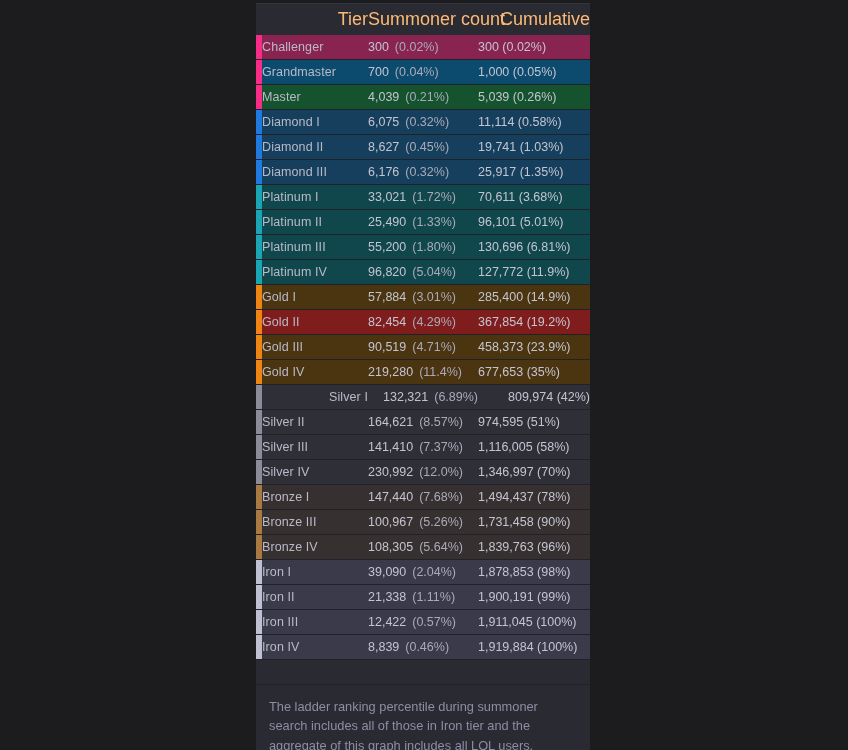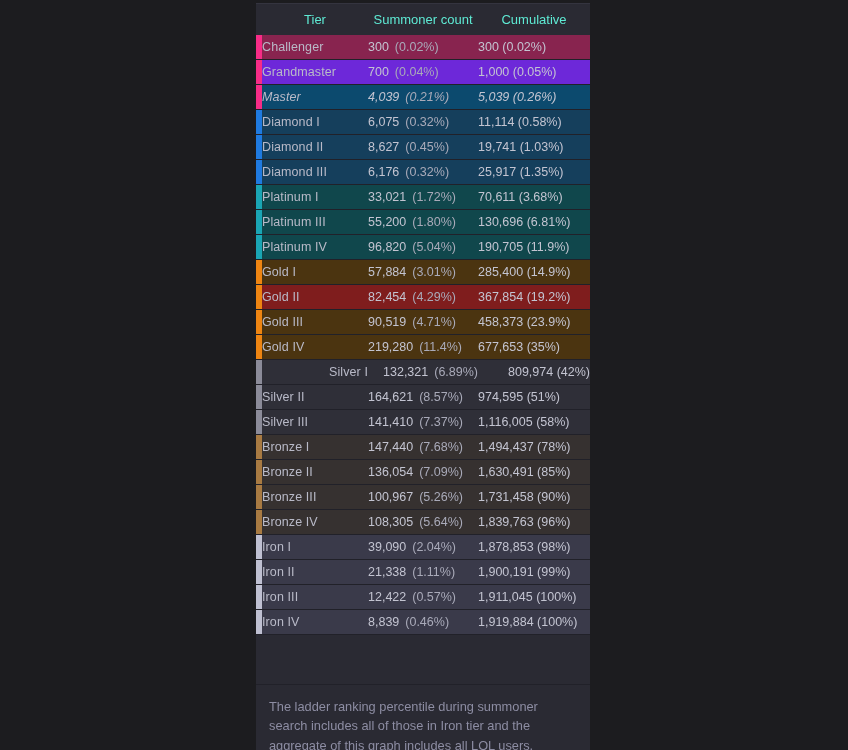--- a/index.html
+++ b/index.html
@@ -60,23 +60,23 @@
 
   
   col.c-bar   { width: 6px;   }
   col.c-tier  { width: 106px; }
   col.c-count { width: 110px; }
   col.c-cum   { width: 112px; }
 
   
   tr.head { height: 31px; background: #2a2a33; }
   tr.head th {
-    color: #5eead4;
-    font-size: 13px;
-    text-align: center;
+    color: #fdba74;
+    font-size: 18px;
+    text-align: right;
     padding-bottom: 1px;
   }
   tr.head th.h-tier  { padding-left: 13px; }
   tr.head th.h-count { padding-left: 6px; }
   tr.head th.h-cum   { padding-left: 4px; }
   tr.head th.h-bar   { padding: 0; }
 
   
   tr.drow { height: 24px; }
   tr.drow td {
@@ -142,29 +142,29 @@
     </thead>
     <tbody id="tier-rows">
         <tr class="drow" style="background: rgb(136, 36, 79);">
           <td class="cell-bar">
             <span class="bar-inner" style="background: rgb(247, 44, 135);"></span>
           </td>
           <td class="cell-tier">Challenger</td>
           <td class="cell-count"><span class="count-main">300</span><span class="num-sp"></span><span class="pct">(0.02%)</span></td>
           <td class="cell-cum"><span class="cum-main">300 (0.02%)</span></td>
         </tr>
-        <tr class="drow" style="background: #6d28d9; margin-left: 20px;">
+        <tr class="drow" style="background: #0c4a6e; margin-left: 20px;">
           <td class="cell-bar">
             <span class="bar-inner" style="background: rgb(247, 44, 135);"></span>
           </td>
           <td class="cell-tier">Grandmaster</td>
           <td class="cell-count"><span class="count-main">700</span><span class="num-sp"></span><span class="pct">(0.04%)</span></td>
           <td class="cell-cum"><span class="cum-main">1,000 (0.05%)</span></td>
         </tr>
-        <tr class="drow" style="background: #0c4a6e; font-style: italic;">
+        <tr class="drow" style="background: #14532d;">
           <td class="cell-bar">
             <span class="bar-inner" style="background: rgb(247, 44, 135);"></span>
           </td>
           <td class="cell-tier">Master</td>
           <td class="cell-count"><span class="count-main">4,039</span><span class="num-sp"></span><span class="pct">(0.21%)</span></td>
           <td class="cell-cum"><span class="cum-main">5,039 (0.26%)</span></td>
         </tr>
         <tr class="drow" style="background: rgb(21, 63, 92);">
           <td class="cell-bar">
             <span class="bar-inner" style="background: rgb(31, 122, 224);"></span>
@@ -194,31 +194,39 @@
             <span class="bar-inner" style="background: rgb(26, 165, 180);"></span>
           </td>
           <td class="cell-tier">Platinum I</td>
           <td class="cell-count"><span class="count-main">33,021</span><span class="num-sp"></span><span class="pct">(1.72%)</span></td>
           <td class="cell-cum"><span class="cum-main">70,611 (3.68%)</span></td>
         </tr>
         <tr class="drow" style="background: rgb(16, 71, 76);">
           <td class="cell-bar">
             <span class="bar-inner" style="background: rgb(26, 165, 180);"></span>
           </td>
+          <td class="cell-tier">Platinum II</td>
+          <td class="cell-count"><span class="count-main">25,490</span><span class="num-sp"></span><span class="pct">(1.33%)</span></td>
+          <td class="cell-cum"><span class="cum-main">96,101 (5.01%)</span></td>
+        </tr>
+        <tr class="drow" style="background: rgb(16, 71, 76);">
+          <td class="cell-bar">
+            <span class="bar-inner" style="background: rgb(26, 165, 180);"></span>
+          </td>
           <td class="cell-tier">Platinum III</td>
           <td class="cell-count"><span class="count-main">55,200</span><span class="num-sp"></span><span class="pct">(1.80%)</span></td>
           <td class="cell-cum"><span class="cum-main">130,696 (6.81%)</span></td>
         </tr>
         <tr class="drow" style="background: rgb(16, 71, 76);">
           <td class="cell-bar">
             <span class="bar-inner" style="background: rgb(26, 165, 180);"></span>
           </td>
           <td class="cell-tier">Platinum IV</td>
           <td class="cell-count"><span class="count-main">96,820</span><span class="num-sp"></span><span class="pct">(5.04%)</span></td>
-          <td class="cell-cum"><span class="cum-main">190,705 (11.9%)</span></td>
+          <td class="cell-cum"><span class="cum-main">127,772 (11.9%)</span></td>
         </tr>
         <tr class="drow" style="background: rgb(75, 52, 16);">
           <td class="cell-bar">
             <span class="bar-inner" style="background: rgb(238, 133, 18);"></span>
           </td>
           <td class="cell-tier">Gold I</td>
           <td class="cell-count"><span class="count-main">57,884</span><span class="num-sp"></span><span class="pct">(3.01%)</span></td>
           <td class="cell-cum"><span class="cum-main">285,400 (14.9%)</span></td>
         </tr>
         <tr class="drow" style="background: #7f1d1d;">
@@ -262,40 +270,40 @@
           <td class="cell-cum"><span class="cum-main">974,595 (51%)</span></td>
         </tr>
         <tr class="drow" style="background: rgb(47, 47, 56);">
           <td class="cell-bar">
             <span class="bar-inner" style="background: rgb(139, 139, 153);"></span>
           </td>
           <td class="cell-tier">Silver III</td>
           <td class="cell-count"><span class="count-main">141,410</span><span class="num-sp"></span><span class="pct">(7.37%)</span></td>
           <td class="cell-cum"><span class="cum-main">1,116,005 (58%)</span></td>
         </tr>
+        <tr class="drow" style="background: rgb(47, 47, 56);">
+          <td class="cell-bar">
+            <span class="bar-inner" style="background: rgb(139, 139, 153);"></span>
+          </td>
+          <td class="cell-tier">Silver IV</td>
+          <td class="cell-count"><span class="count-main">230,992</span><span class="num-sp"></span><span class="pct">(12.0%)</span></td>
+          <td class="cell-cum"><span class="cum-main">1,346,997 (70%)</span></td>
+        </tr>
         <tr class="drow" style="background: rgb(54, 49, 48);">
           <td class="cell-bar">
             <span class="bar-inner" style="background: rgb(168, 122, 66);"></span>
           </td>
           <td class="cell-tier">Bronze I</td>
           <td class="cell-count"><span class="count-main">147,440</span><span class="num-sp"></span><span class="pct">(7.68%)</span></td>
           <td class="cell-cum"><span class="cum-main">1,494,437 (78%)</span></td>
         </tr>
         <tr class="drow" style="background: rgb(54, 49, 48);">
           <td class="cell-bar">
             <span class="bar-inner" style="background: rgb(168, 122, 66);"></span>
           </td>
-          <td class="cell-tier">Bronze II</td>
-          <td class="cell-count"><span class="count-main">136,054</span><span class="num-sp"></span><span class="pct">(7.09%)</span></td>
-          <td class="cell-cum"><span class="cum-main">1,630,491 (85%)</span></td>
-        </tr>
-        <tr class="drow" style="background: rgb(54, 49, 48);">
-          <td class="cell-bar">
-            <span class="bar-inner" style="background: rgb(168, 122, 66);"></span>
-          </td>
           <td class="cell-tier">Bronze III</td>
           <td class="cell-count"><span class="count-main">100,967</span><span class="num-sp"></span><span class="pct">(5.26%)</span></td>
           <td class="cell-cum"><span class="cum-main">1,731,458 (90%)</span></td>
         </tr>
         <tr class="drow" style="background: rgb(54, 49, 48);">
           <td class="cell-bar">
             <span class="bar-inner" style="background: rgb(168, 122, 66);"></span>
           </td>
           <td class="cell-tier">Bronze IV</td>
           <td class="cell-count"><span class="count-main">108,305</span><span class="num-sp"></span><span class="pct">(5.64%)</span></td>

